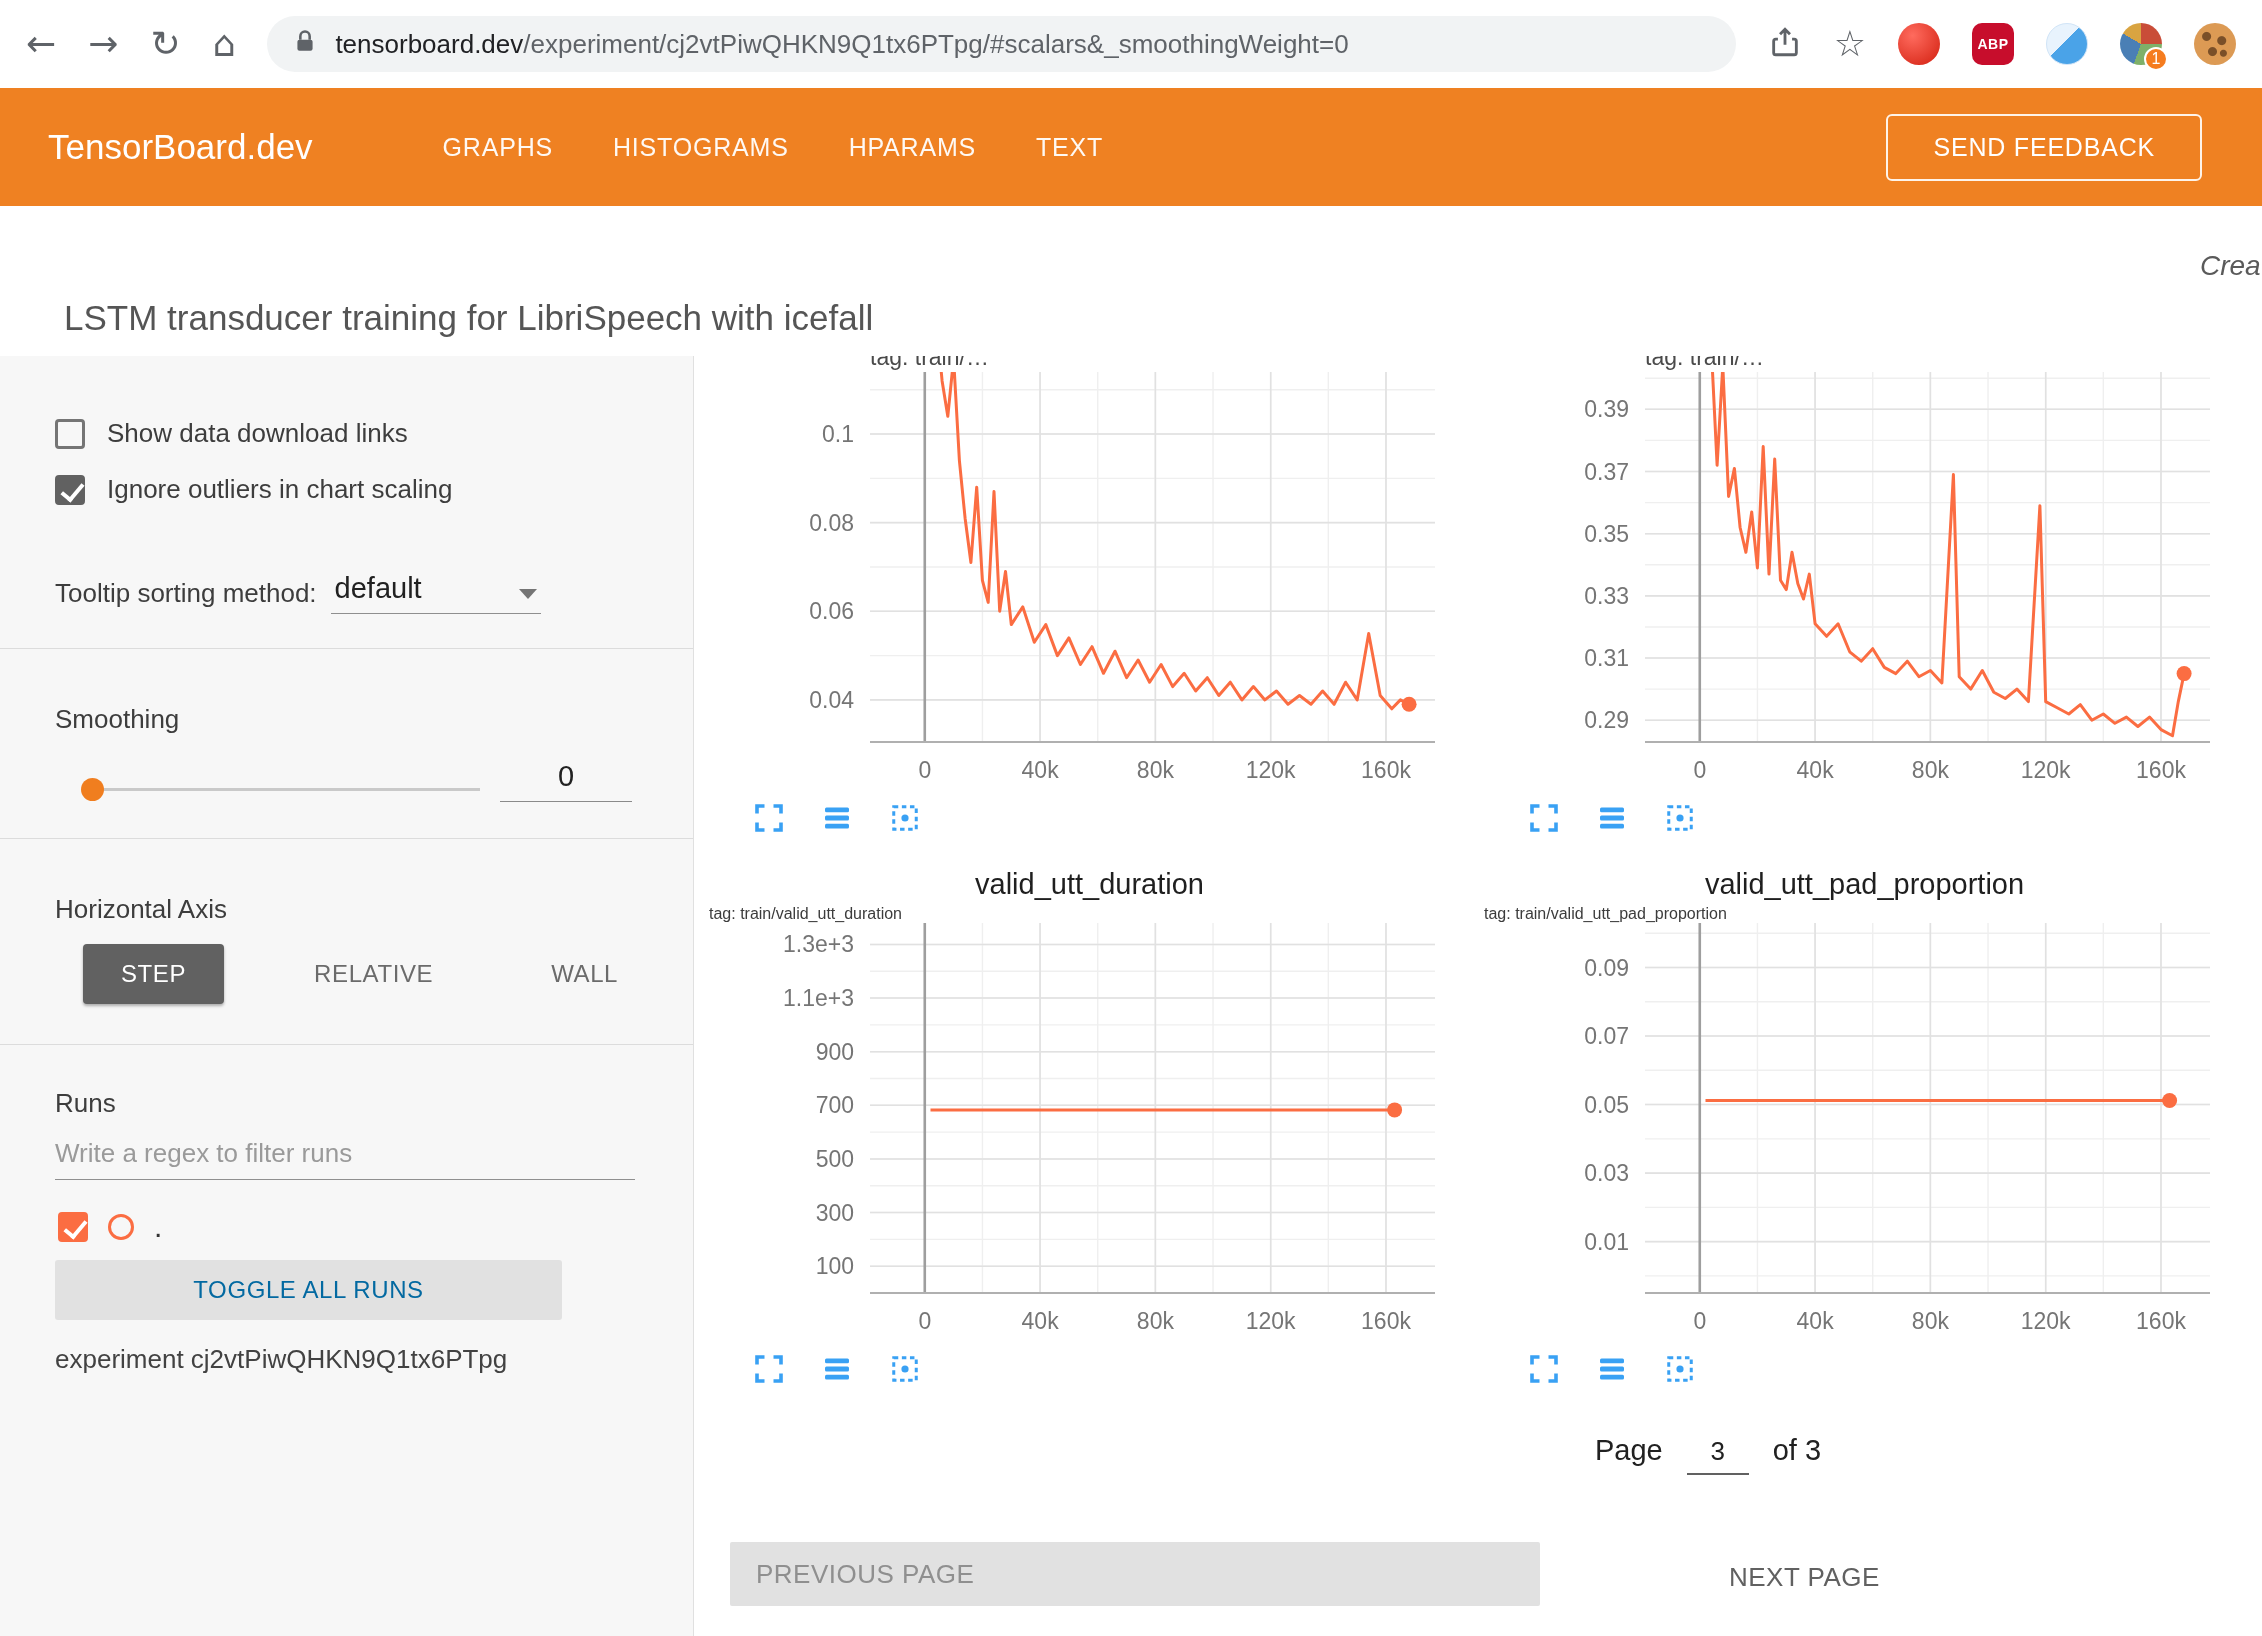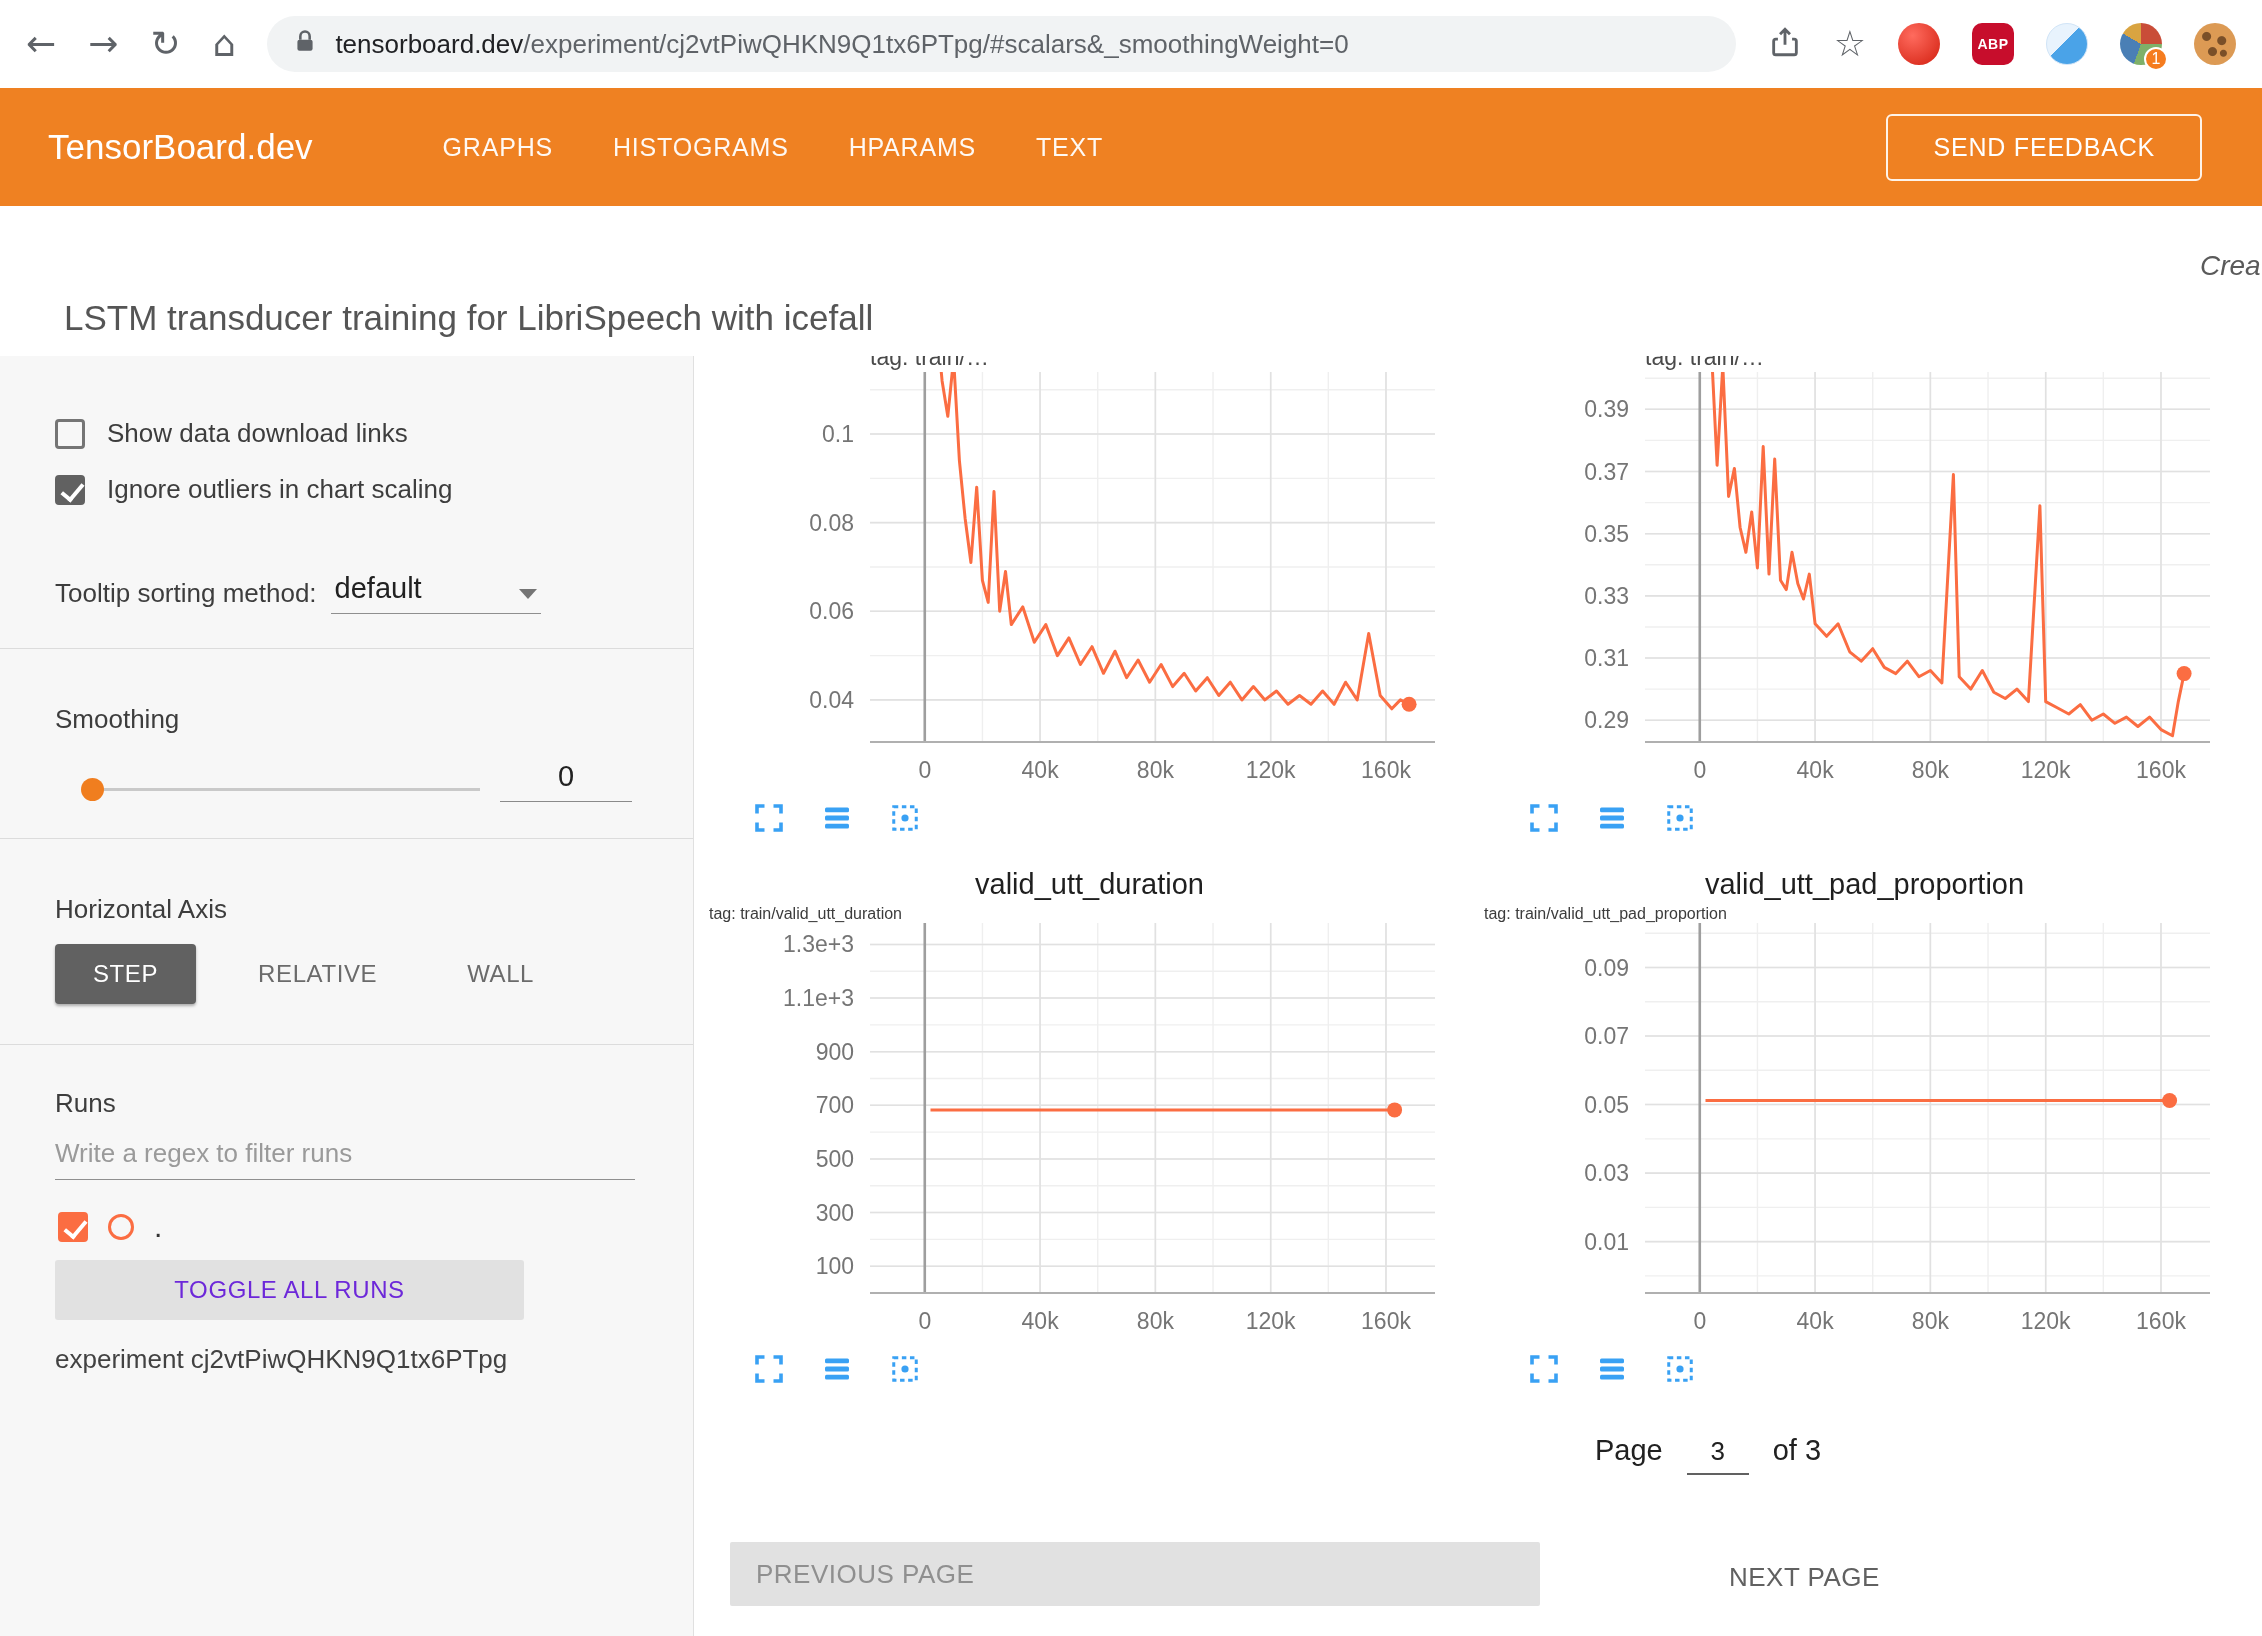--- a/index.html
+++ b/index.html
@@ -60,29 +60,29 @@
   .sb-divider{position:absolute;left:0;right:0;height:1px;background:#dcdcdc;}
   .dropdown{display:flex;align-items:flex-end;justify-content:space-between;width:210px;
             border-bottom:1px solid #8f8f8f;padding:0 4px 8px 4px;}
   .dropdown .val{font-size:29px;color:#212121;}
   .caret{width:0;height:0;border-left:9px solid transparent;border-right:9px solid transparent;
          border-top:10px solid #757575;margin-bottom:6px;}
   .slider-track{position:absolute;left:85px;top:432px;width:395px;height:3px;background:#c9c9c9;}
   .slider-thumb{position:absolute;left:-4px;top:-10px;width:23px;height:23px;border-radius:50%;background:#f07e1f;}
   .slider-val{position:absolute;left:500px;top:404px;width:132px;text-align:center;font-size:29px;color:#212121;
               border-bottom:1px solid #8a8a8a;padding-bottom:8px;}
-  .axis-btn{font-size:24px;letter-spacing:.6px;color:#6b6b6b;padding:16px 28px;border-radius:4px;}
+  .axis-btn{font-size:24px;letter-spacing:.6px;color:#6b6b6b;padding:16px 28px;border-radius:4px;margin-left:28px;}
   .axis-btn.sel{background:#616161;color:#fff;box-shadow:0 2px 3px rgba(0,0,0,.3);padding:16px 38px;}
   .regex-input{width:580px;background:transparent;border:none;border-bottom:1px solid #8f8f8f;
                font-size:26px;padding:4px 0 10px 0;color:#212121;outline:none;font-family:inherit;}
   .regex-input::placeholder{color:#9a9a9a;}
   .run-circle{width:26px;height:26px;border:3px solid #fb6d42;border-radius:50%;flex:0 0 auto;}
   .run-name{font-size:30px;color:#333;line-height:10px;}
-  .toggle-btn{position:absolute;left:55px;top:904px;width:469px;height:60px;background:#e1e1e1;border:none;
-              border-radius:3px;font-size:24px;letter-spacing:.6px;color:#6d28d9;font-family:inherit;}
+  .toggle-btn{position:absolute;left:55px;top:904px;width:507px;height:60px;background:#e1e1e1;border:none;
+              border-radius:3px;font-size:24px;letter-spacing:.6px;color:#0369a1;font-family:inherit;}
   .exp-label{position:absolute;left:55px;top:988px;font-size:26px;color:#424242;}
 
   
   .content{position:absolute;top:356px;left:695px;right:0;bottom:0;background:#fff;}
   .chart-cell{position:absolute;width:775px;}
   #cellA{left:0;top:0;}
   #cellB{left:775px;top:0;}
   #cellC{left:0;top:512px;}
   #cellD{left:775px;top:512px;}
   .tag-clip{height:16px;overflow:hidden;margin-left:175px;}

